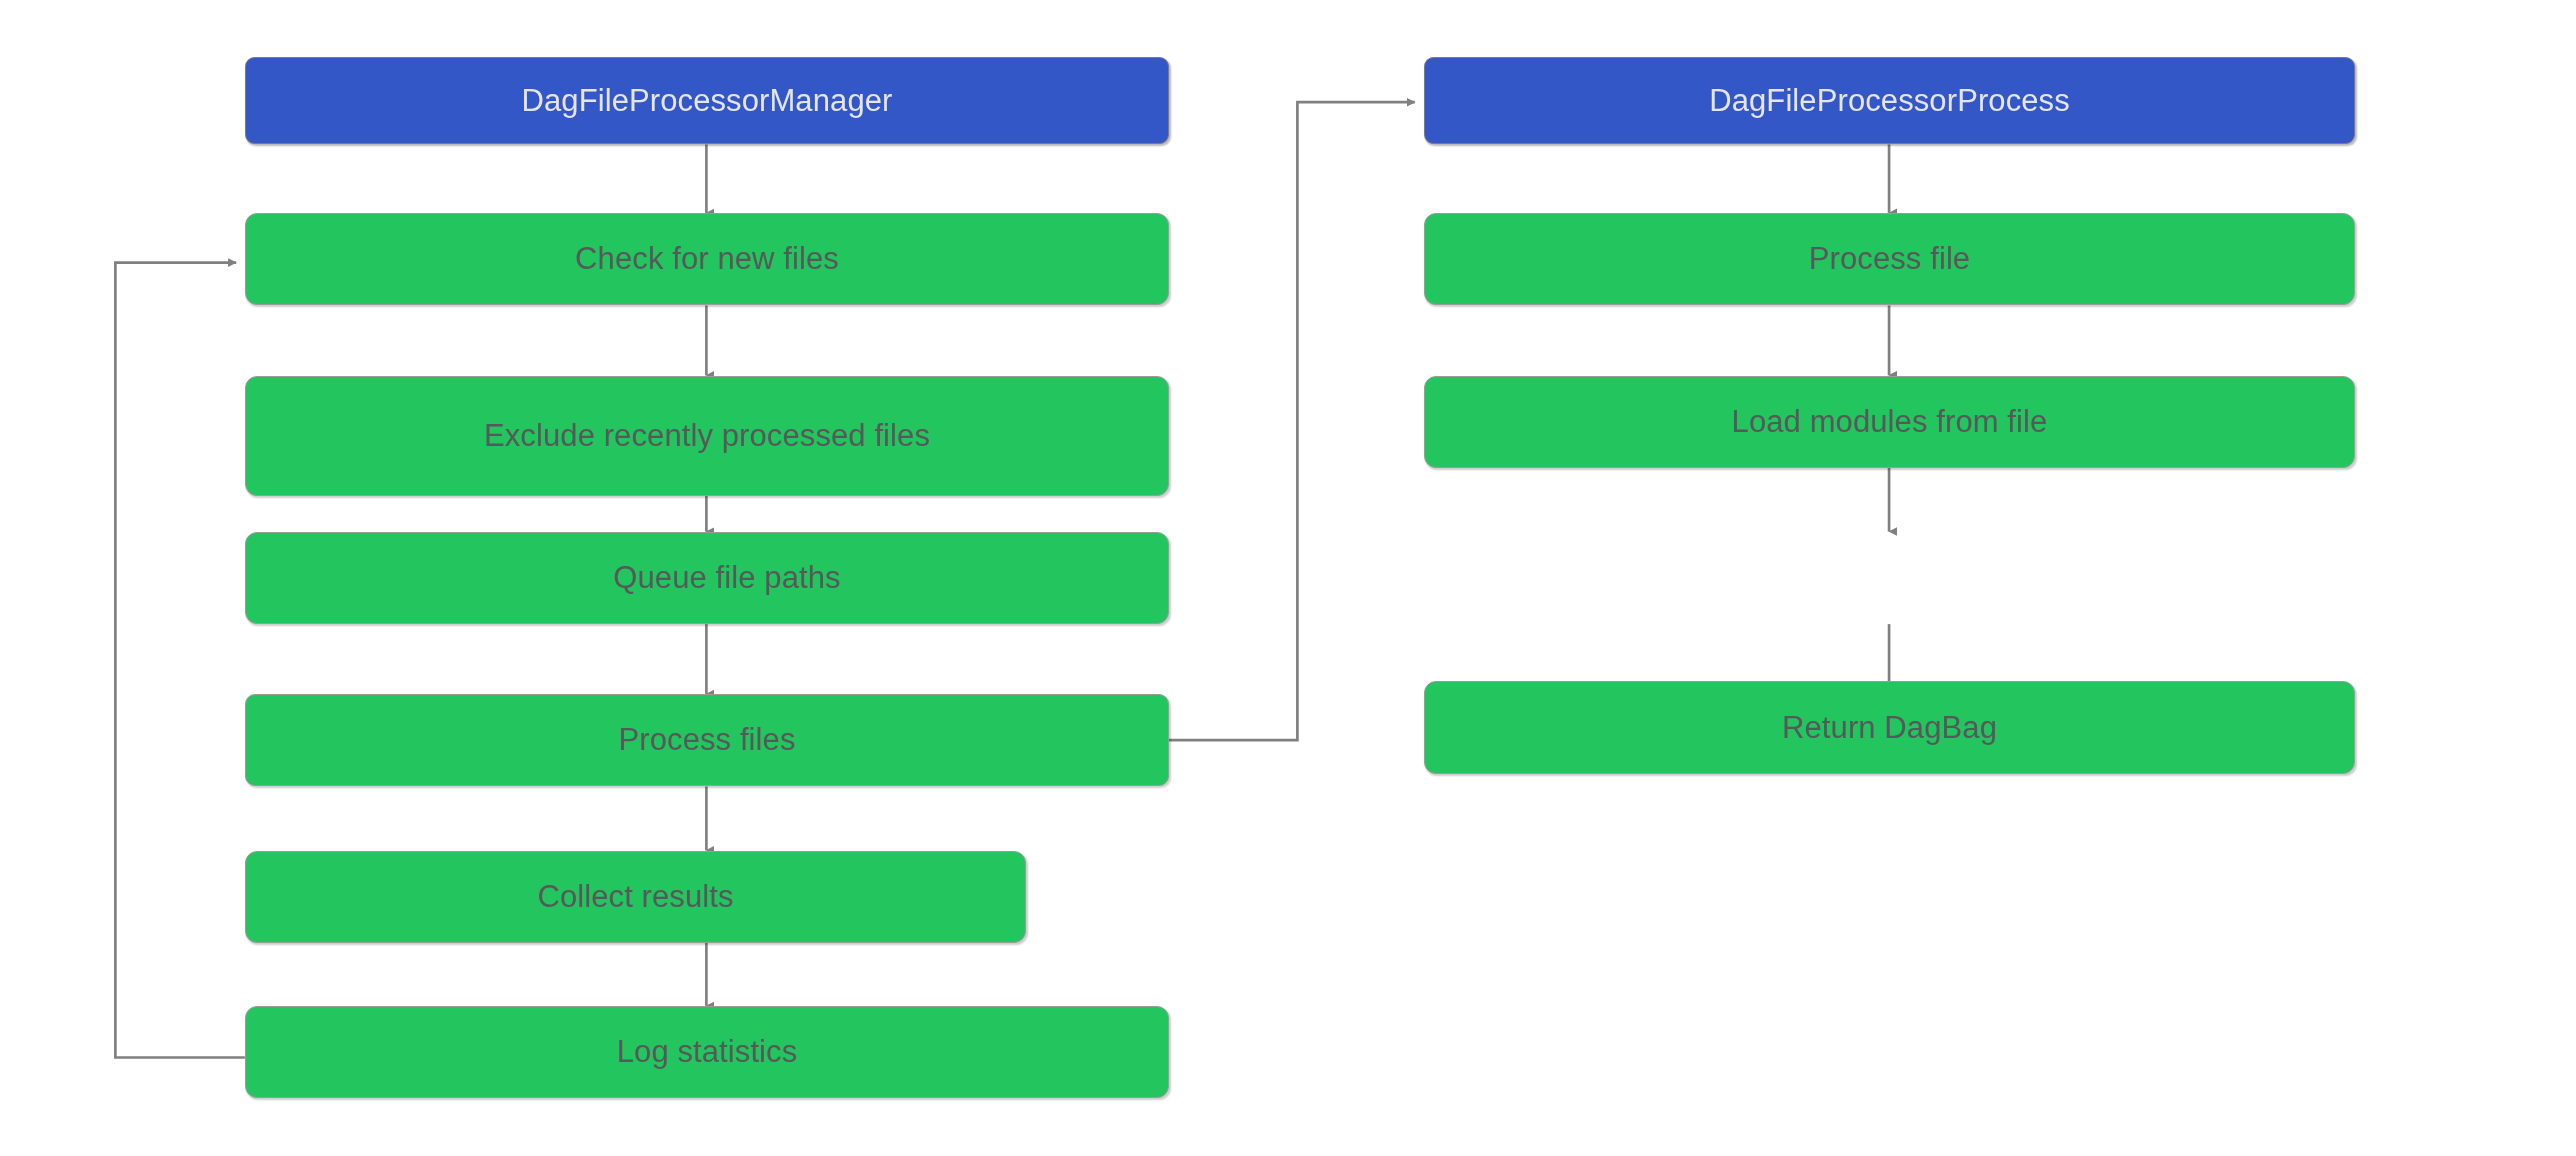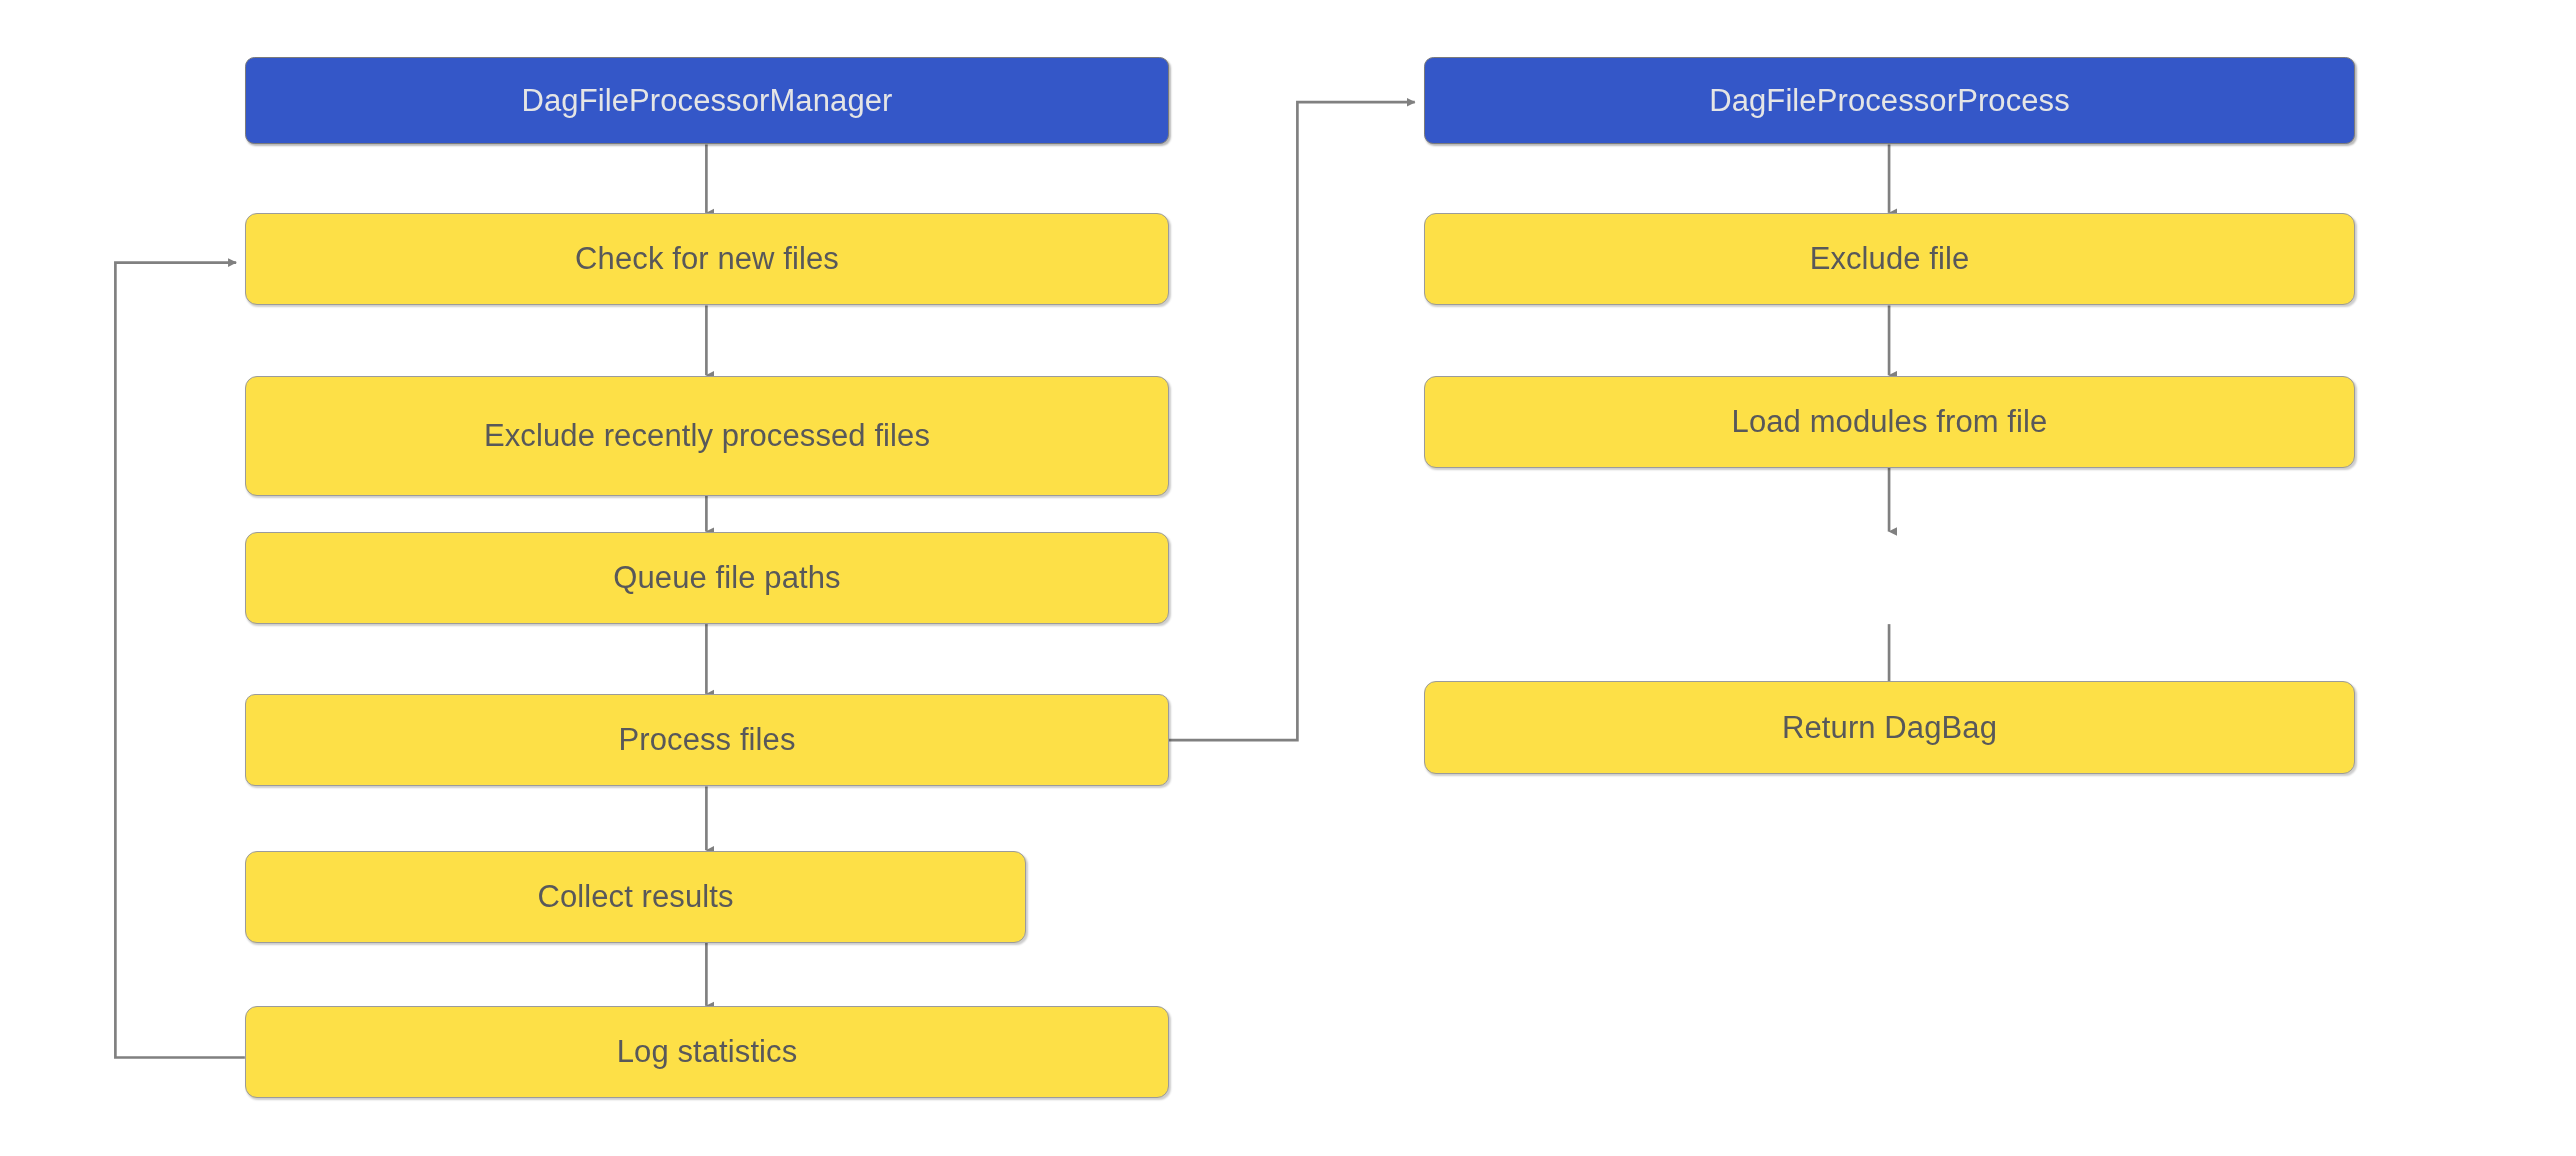--- a/index.html
+++ b/index.html
@@ -54,21 +54,21 @@
     box-shadow: 1.3px 2px 2px rgba(0,0,0,0.28);
   }
   .node.node-root .node-label {
     color: #e5e5e5;
     font-size: 31px;
     font-weight: 400;
     letter-spacing: 0.1px;
   }
   
   .node.node-step {
-    background: #fde047;
+    background: #22c55e;
     border: 1.3px solid #9b9b9b;
     border-radius: 12px;
     box-shadow: 1.3px 2px 2px rgba(0,0,0,0.20);
   }
   .node.node-step .node-label {
     color: #58585a;
     font-size: 31px;
     font-weight: 400;
     letter-spacing: 0.1px;
   }
@@ -135,21 +135,21 @@
 
   <div class="node node-step" style="left:245px; top:1006px; width:924px; height:92px;">
     <span class="node-label">Log statistics</span>
   </div>
 
   <div class="node node-root" style="left:1424px; top:57px; width:931px; height:87px;">
     <span class="node-label">DagFileProcessorProcess</span>
   </div>
 
   <div class="node node-step" style="left:1424px; top:213px; width:931px; height:92px;">
-    <span class="node-label">Exclude file</span>
+    <span class="node-label">Process file</span>
   </div>
 
   <div class="node node-step" style="left:1424px; top:376px; width:931px; height:92px;">
     <span class="node-label">Load modules from file</span>
   </div>
 
 
   <div class="node node-step" style="left:1424px; top:681px; width:931px; height:93px;">
     <span class="node-label">Return DagBag</span>
   </div>

